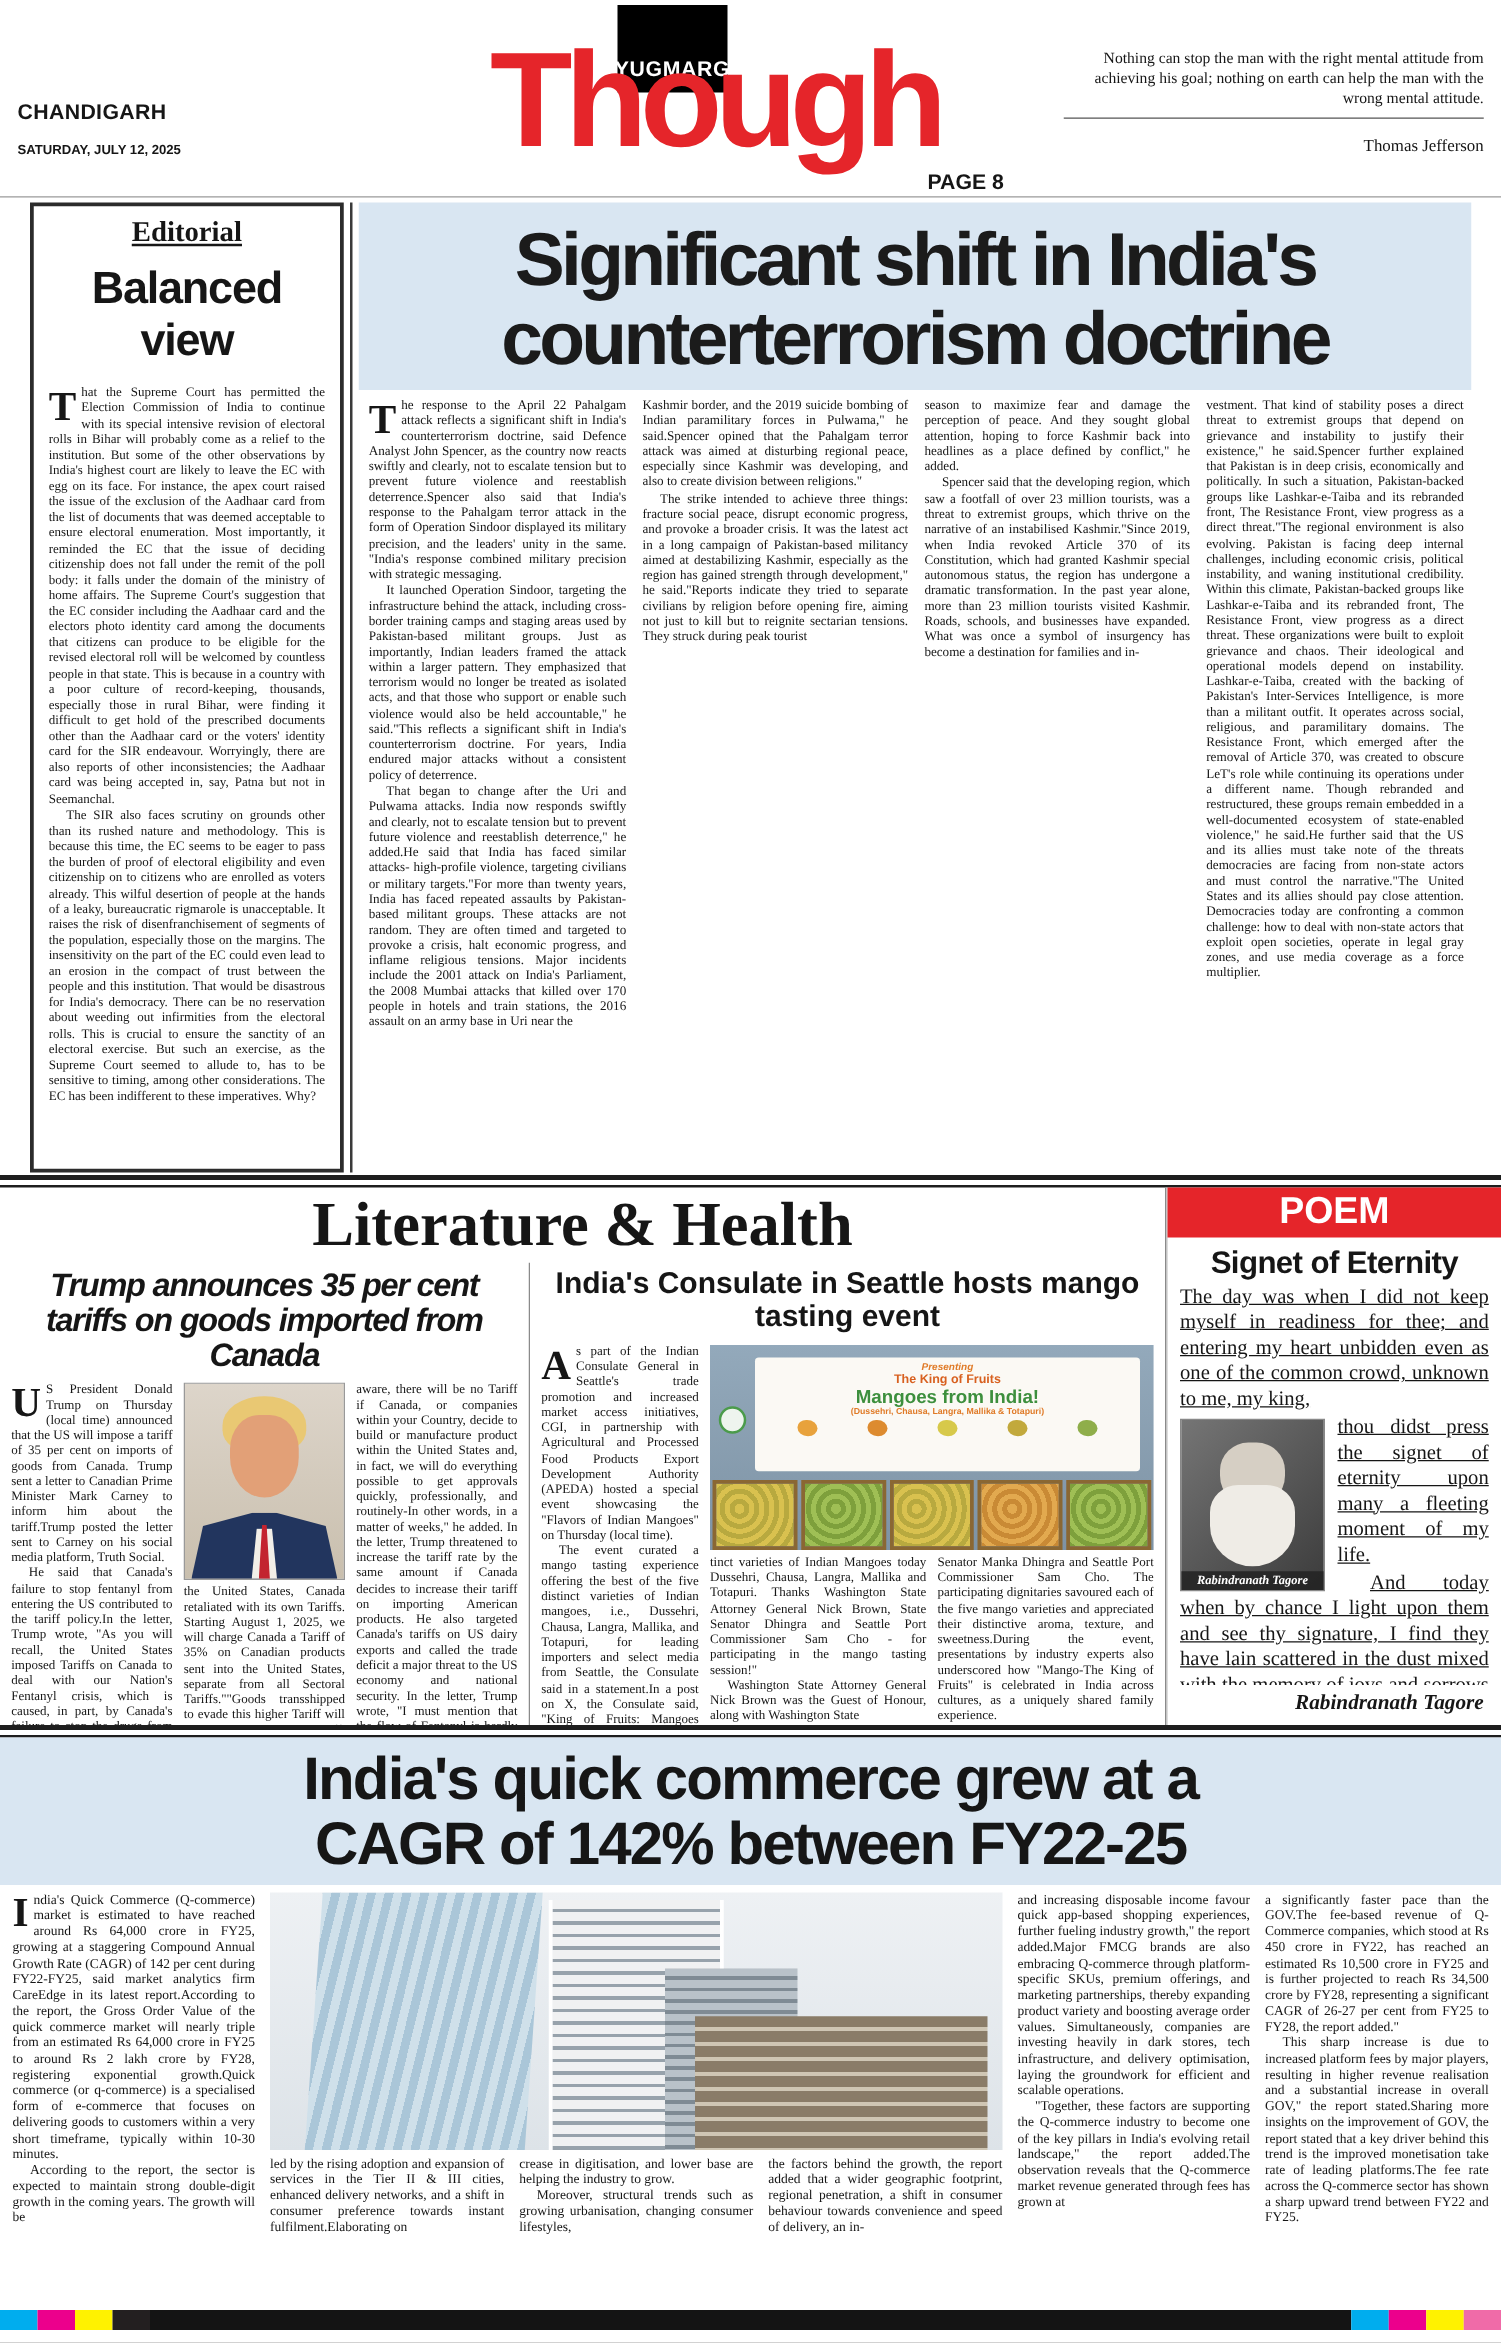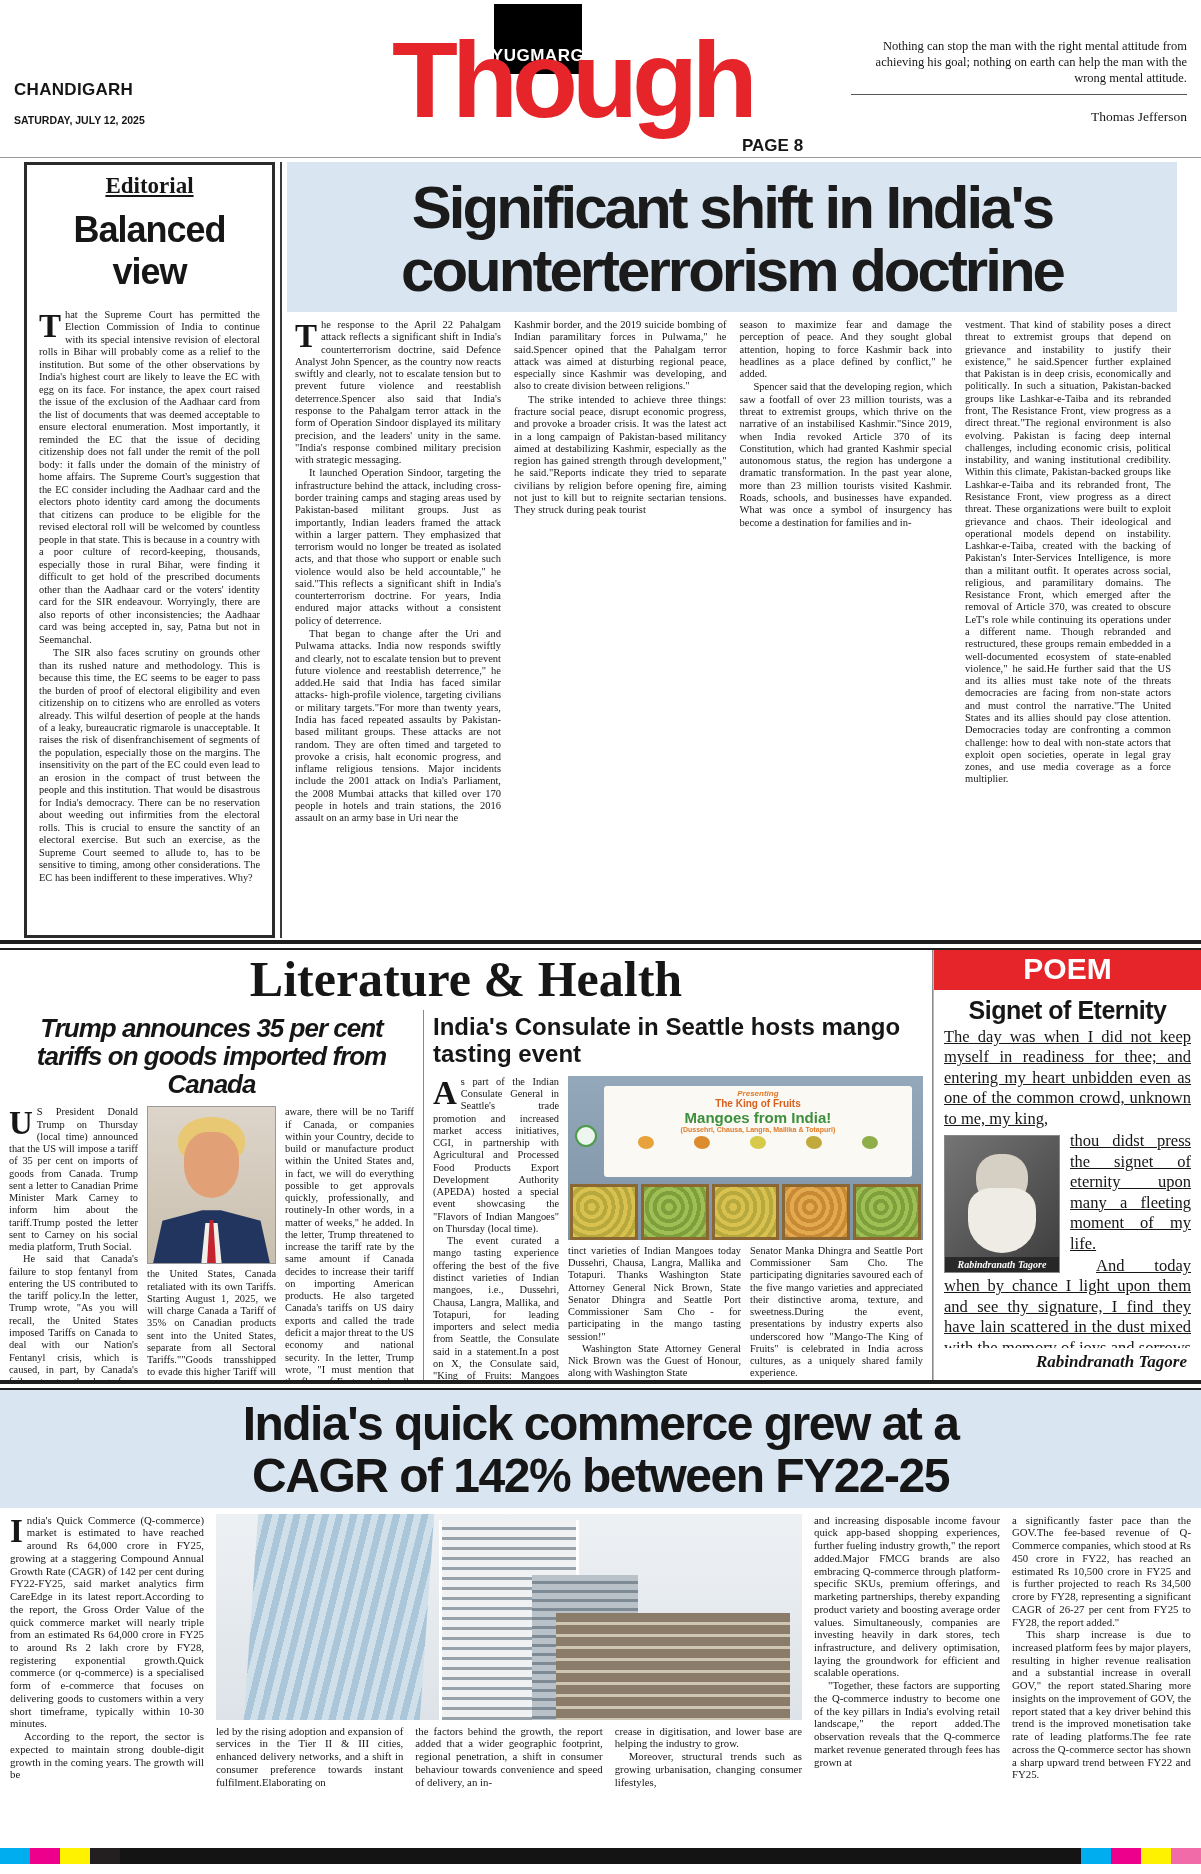--- a/index.html
+++ b/index.html
@@ -84,21 +84,21 @@
   .tr-hair { position:absolute; left:24%; top:6%; width:52%; height:30%; background:#e9c želez;
              background:#e9c873; border-radius:50% 50% 40% 40%; }
   .tr-face { position:absolute; left:28%; top:16%; width:44%; height:42%; background:#e2a077; border-radius:42% 42% 50% 50%; }
   .tr-suit { position:absolute; bottom:0; left:4%; width:92%; height:34%; background:#22355e;
              clip-path:polygon(0 100%, 8% 20%, 42% 0, 58% 0, 92% 20%, 100% 100%); }
   .tr-shirt { position:absolute; bottom:0; left:42%; width:16%; height:26%; background:#f2efe8;
               clip-path:polygon(20% 0, 80% 0, 100% 100%, 0 100%); }
   .tr-tie { position:absolute; bottom:0; left:46.5%; width:7%; height:28%; background:#c32430;
             clip-path:polygon(30% 0, 70% 0, 100% 100%, 0 100%); }
   .mango-art { flex:1; padding:2px 9px 0; }
-  .mango-headline { font:800 24px "Liberation Sans", sans-serif; line-height:1.12; margin:2px 0 8px; }
+  .mango-headline { font:800 24px "Liberation Sans", sans-serif; text-align:center; line-height:1.12; margin:2px 0 8px; }
   .mango-layout { display:flex; gap:9px; font-size:10.4px; line-height:1.18; height:318px; overflow:hidden; }
   .mango-col1 { width:126px; }
   .mango-right { flex:1; display:flex; flex-direction:column; }
   .mango-cols { display:flex; gap:9px; flex:1; overflow:hidden; }
   .mango-cols > div { flex:1; }
   .photo-mango { height:164px; position:relative; background:linear-gradient(#93a9bb,#7e93a5); margin-bottom:5px; overflow:hidden;}
   .mg-banner { position:absolute; left:10%; top:6%; right:3%; height:56%; background:#fbf9f4; border-radius:3px;
                text-align:center; padding-top:3px; }
   .mg-presenting { font:italic 700 8px "Liberation Sans", sans-serif; color:#e07b28; }
   .mg-king { font:700 10px "Liberation Sans", sans-serif; color:#d8601f; }
@@ -347,25 +347,25 @@
           <div class="bl-tower1"></div>
           <div class="bl-tower2"></div>
           <div class="bl-tower4"></div>
           <div class="bl-tower3"></div>
         </div>
         <div class="qc-subcols">
           <div>
             <p class="para noindent">led by the rising adoption and expansion of services in the Tier II &amp; III cities, enhanced delivery networks, and a shift in consumer preference towards instant fulfilment.Elaborating on</p>
           </div>
           <div>
-            <p class="para noindent">the factors behind the growth, the report added that a wider geographic footprint, regional penetration, a shift in consumer behaviour towards convenience and speed of delivery, an in-</p>
-          </div>
-          <div>
             <p class="para noindent">crease in digitisation, and lower base are helping the industry to grow.</p>
             <p class="para">Moreover, structural trends such as growing urbanisation, changing consumer lifestyles,</p>
+          </div>
+          <div>
+            <p class="para noindent">the factors behind the growth, the report added that a wider geographic footprint, regional penetration, a shift in consumer behaviour towards convenience and speed of delivery, an in-</p>
           </div>
         </div>
       </div>
       <div class="qc-col4">
         <p class="para noindent">and increasing disposable income favour quick app-based shopping experiences, further fueling industry growth," the report added.Major FMCG brands are also embracing Q-commerce through platform-specific SKUs, premium offerings, and marketing partnerships, thereby expanding product variety and boosting average order values. Simultaneously, companies are investing heavily in dark stores, tech infrastructure, and delivery optimisation, laying the groundwork for efficient and scalable operations.</p>
         <p class="para">"Together, these factors are supporting the Q-commerce industry to become one of the key pillars in India's evolving retail landscape," the report added.The observation reveals that the Q-commerce market revenue generated through fees has grown at</p>
       </div>
       <div class="qc-col5">
         <p class="para noindent">a significantly faster pace than the GOV.The fee-based revenue of Q-Commerce companies, which stood at Rs 450 crore in FY22, has reached an estimated Rs 10,500 crore in FY25 and is further projected to reach Rs 34,500 crore by FY28, representing a significant CAGR of 26-27 per cent from FY25 to FY28, the report added."</p>
         <p class="para">This sharp increase is due to increased platform fees by major players, resulting in higher revenue realisation and a substantial increase in overall GOV," the report stated.Sharing more insights on the improvement of GOV, the report stated that a key driver behind this trend is the improved monetisation take rate of leading platforms.The fee rate across the Q-commerce sector has shown a sharp upward trend between FY22 and FY25.</p>

